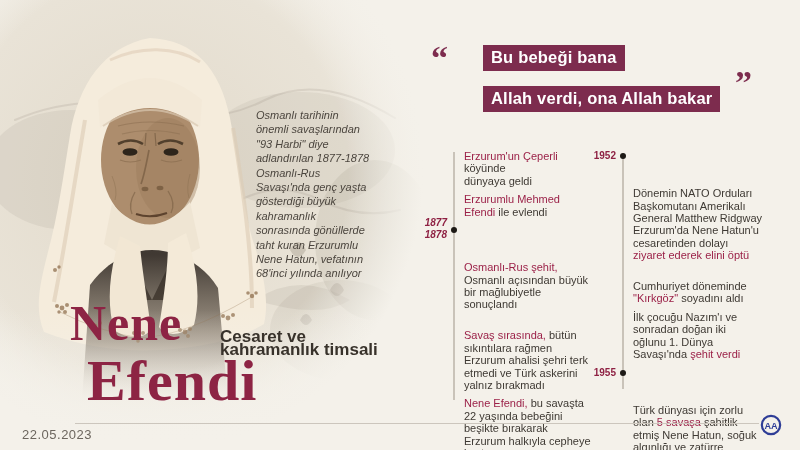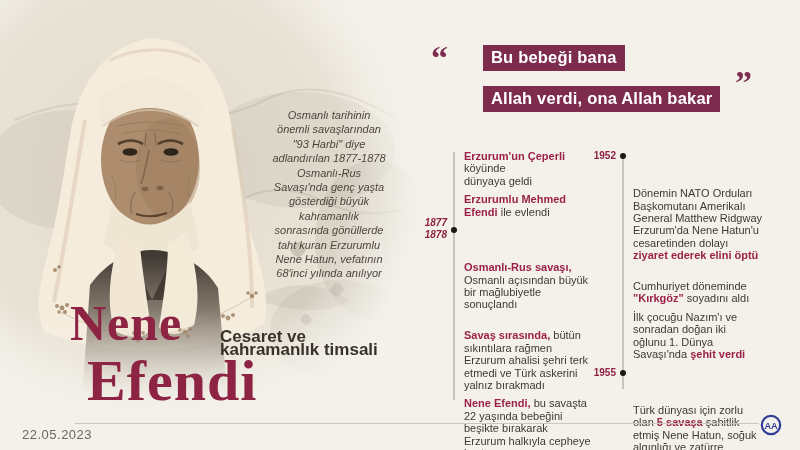--- a/index.html
+++ b/index.html
@@ -11,22 +11,22 @@
     color:#3f3a34;
   }
   .stage { position:absolute; inset:0; }
 
   
   .photo-panel { position:absolute; left:0; top:0; width:432px; height:450px; }
   .photo-panel svg { position:absolute; left:0; top:0; }
 
   
   .left-paragraph {
-    position:absolute; left:244px; top:108px; width:170px;
-    text-align:center; font-style:italic;
+    position:absolute; left:256px; top:108px; width:170px;
+    font-style:italic;
     font-size:11px; line-height:14.4px; color:#4b453e;
     white-space:pre-line;
   }
 
   
   .title-line1, .title-line2 {
     position:absolute; font-family:"Liberation Serif", serif;
     color:#8d2444; font-weight:600; line-height:1; letter-spacing:1px;
   }
   .title-line1 { left:70px; top:298px; font-size:50px; }
@@ -67,21 +67,21 @@
     position:absolute; left:6px; width:1.5px; background:#c9c3b9;
   }
   .t-col1 .t-vline { top:2px; height:248px; }
   .t-col2 .t-vline { top:3px; height:236px; }
   .t-items { position:relative; padding-left:17px; }
   .t-item {
     position:relative; margin-bottom:6px;
     font-size:11px; line-height:12.4px; color:#3e3933;
     white-space:pre-line;
   }
-  .seg-b { font-weight:bold; color:#9b2148; }
+  .seg-b { font-weight:normal; color:#9b2148; }
   .t-date {
     position:absolute; right:calc(100% + 17px); top:0;
     font-size:10px; font-weight:bold; color:#8e2143;
     line-height:11.5px; text-align:center; white-space:pre-line;
   }
   .t-date.two-line { top:-7px;font-style:italic; }
   .t-dot {
     position:absolute; left:-13.5px; top:3px;
     width:6px; height:6px; border-radius:50%; background:#1d1a16;
   }
@@ -265,21 +265,21 @@
     <div class="t-items">
       <div class="t-item"><p><span class="seg-b">Erzurum'un Çeperli</span><span>
 köyünde
 dünyaya geldi</span></p></div>
       <div class="t-item"><p><span class="seg-b">Erzurumlu Mehmed
 Efendi</span><span> ile evlendi</span></p></div>
       <div class="t-item">
         <span class="t-date two-line">1877
 1878</span>
         <span class="t-dot"></span>
-        <p><span class="seg-b">Osmanlı-Rus savaşı,</span><span>
+        <p><span class="seg-b">Osmanlı-Rus şehit,</span><span>
 Osmanlı açısından büyük
 bir mağlubiyetle
 sonuçlandı</span></p>
       </div>
       <div class="t-item"><p><span class="seg-b">Savaş sırasında,</span><span> bütün
 sıkıntılara rağmen
 Erzurum ahalisi şehri terk
 etmedi ve Türk askerini
 yalnız bırakmadı</span></p></div>
       <div class="t-item"><p><span class="seg-b">Nene Efendi,</span><span> bu savaşta

